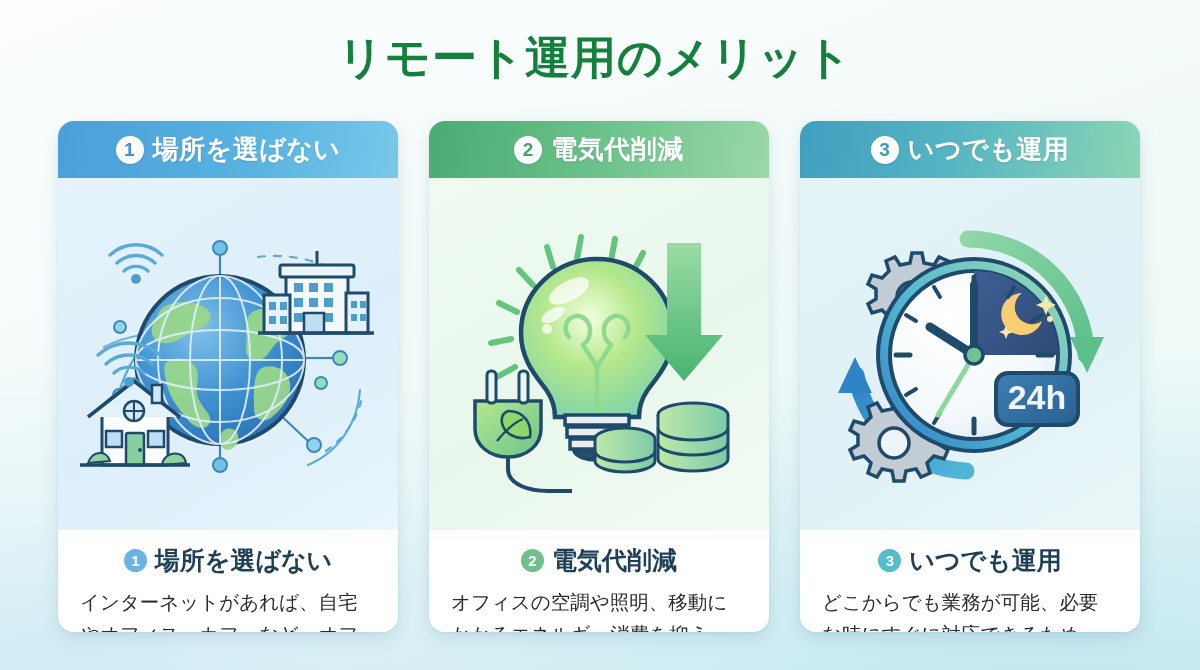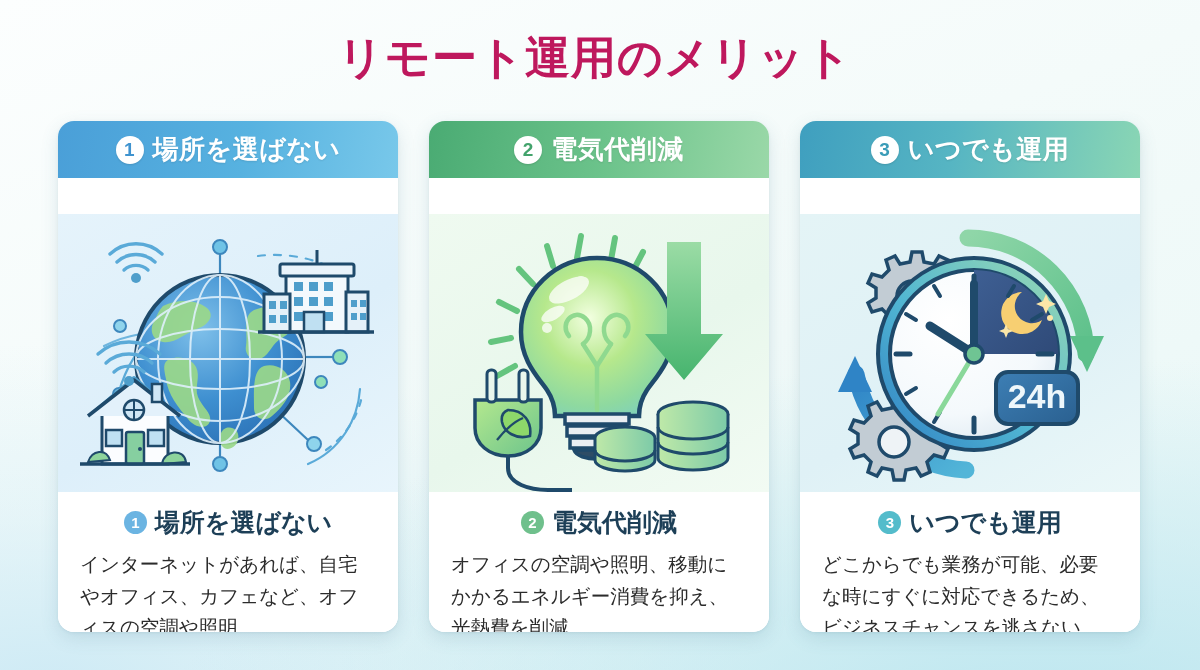--- a/index.html
+++ b/index.html
@@ -11,21 +11,21 @@
       radial-gradient(90% 80% at 4% 104%, #cdeaf5 0%, rgba(205,234,245,0.35) 34%, rgba(240,250,252,0) 66%),
       linear-gradient(160deg, #fcfefe 0%, #f4fbfa 42%, #eef9f8 70%, #e7f6f6 100%);
     position:relative;
   }
   .stage { position:absolute; inset:0; }
 
   .title {
     position:absolute; left:0; right:10px; top:28px;
     text-align:center;
     font-size:45px; font-weight:bold; letter-spacing:1px;
-    color:#be185d;
+    color:#15803d;
     text-shadow:0 1px 0 rgba(255,255,255,0.6);
   }
 
   .card {
     position:absolute; top:121px; width:340px; height:511px;
     background:#ffffff;
     border-radius:16px;
     box-shadow:0 6px 18px rgba(70,120,140,0.16), 0 1px 3px rgba(70,120,140,0.10);
     overflow:hidden;
     display:flex; flex-direction:column;
@@ -51,21 +51,21 @@
     background:#ffffff;
     display:flex; align-items:center; justify-content:center;
     font-size:19px; font-weight:bold; line-height:1;
     flex:none; text-shadow:none;
     box-shadow:0 1px 2px rgba(0,0,0,0.12);
   }
   #card1 .hdr-badge { color:#3f93cf; }
   #card2 .hdr-badge { color:#43a36c; }
   #card3 .hdr-badge { color:#3a9cb8; }
 
-  .illus { flex:none; height:278px; position:relative; overflow:hidden;margin-top:36px; }
+  .illus { flex:none; height:352px; position:relative; overflow:hidden; }
   #card1 .illus { background:linear-gradient(150deg,#e5f3fb 0%,#ddeffa 55%,#e8f5fc 100%); }
   #card2 .illus { background:linear-gradient(150deg,#effaf0 0%,#e8f7ec 55%,#f2fbf3 100%); }
   #card3 .illus { background:linear-gradient(150deg,#e4f4f6 0%,#dff1f6 55%,#eaf7f8 100%); }
   .illus svg { position:absolute; left:0; top:0; width:100%; height:100%; }
 
   .card-body { flex:1; background:#ffffff; padding:14px 20px 0 20px; }
   .body-title {
     display:flex; align-items:center; justify-content:center; gap:8px;
     font-size:25px; font-weight:bold; color:#1d3f57;
     margin-bottom:10px;

